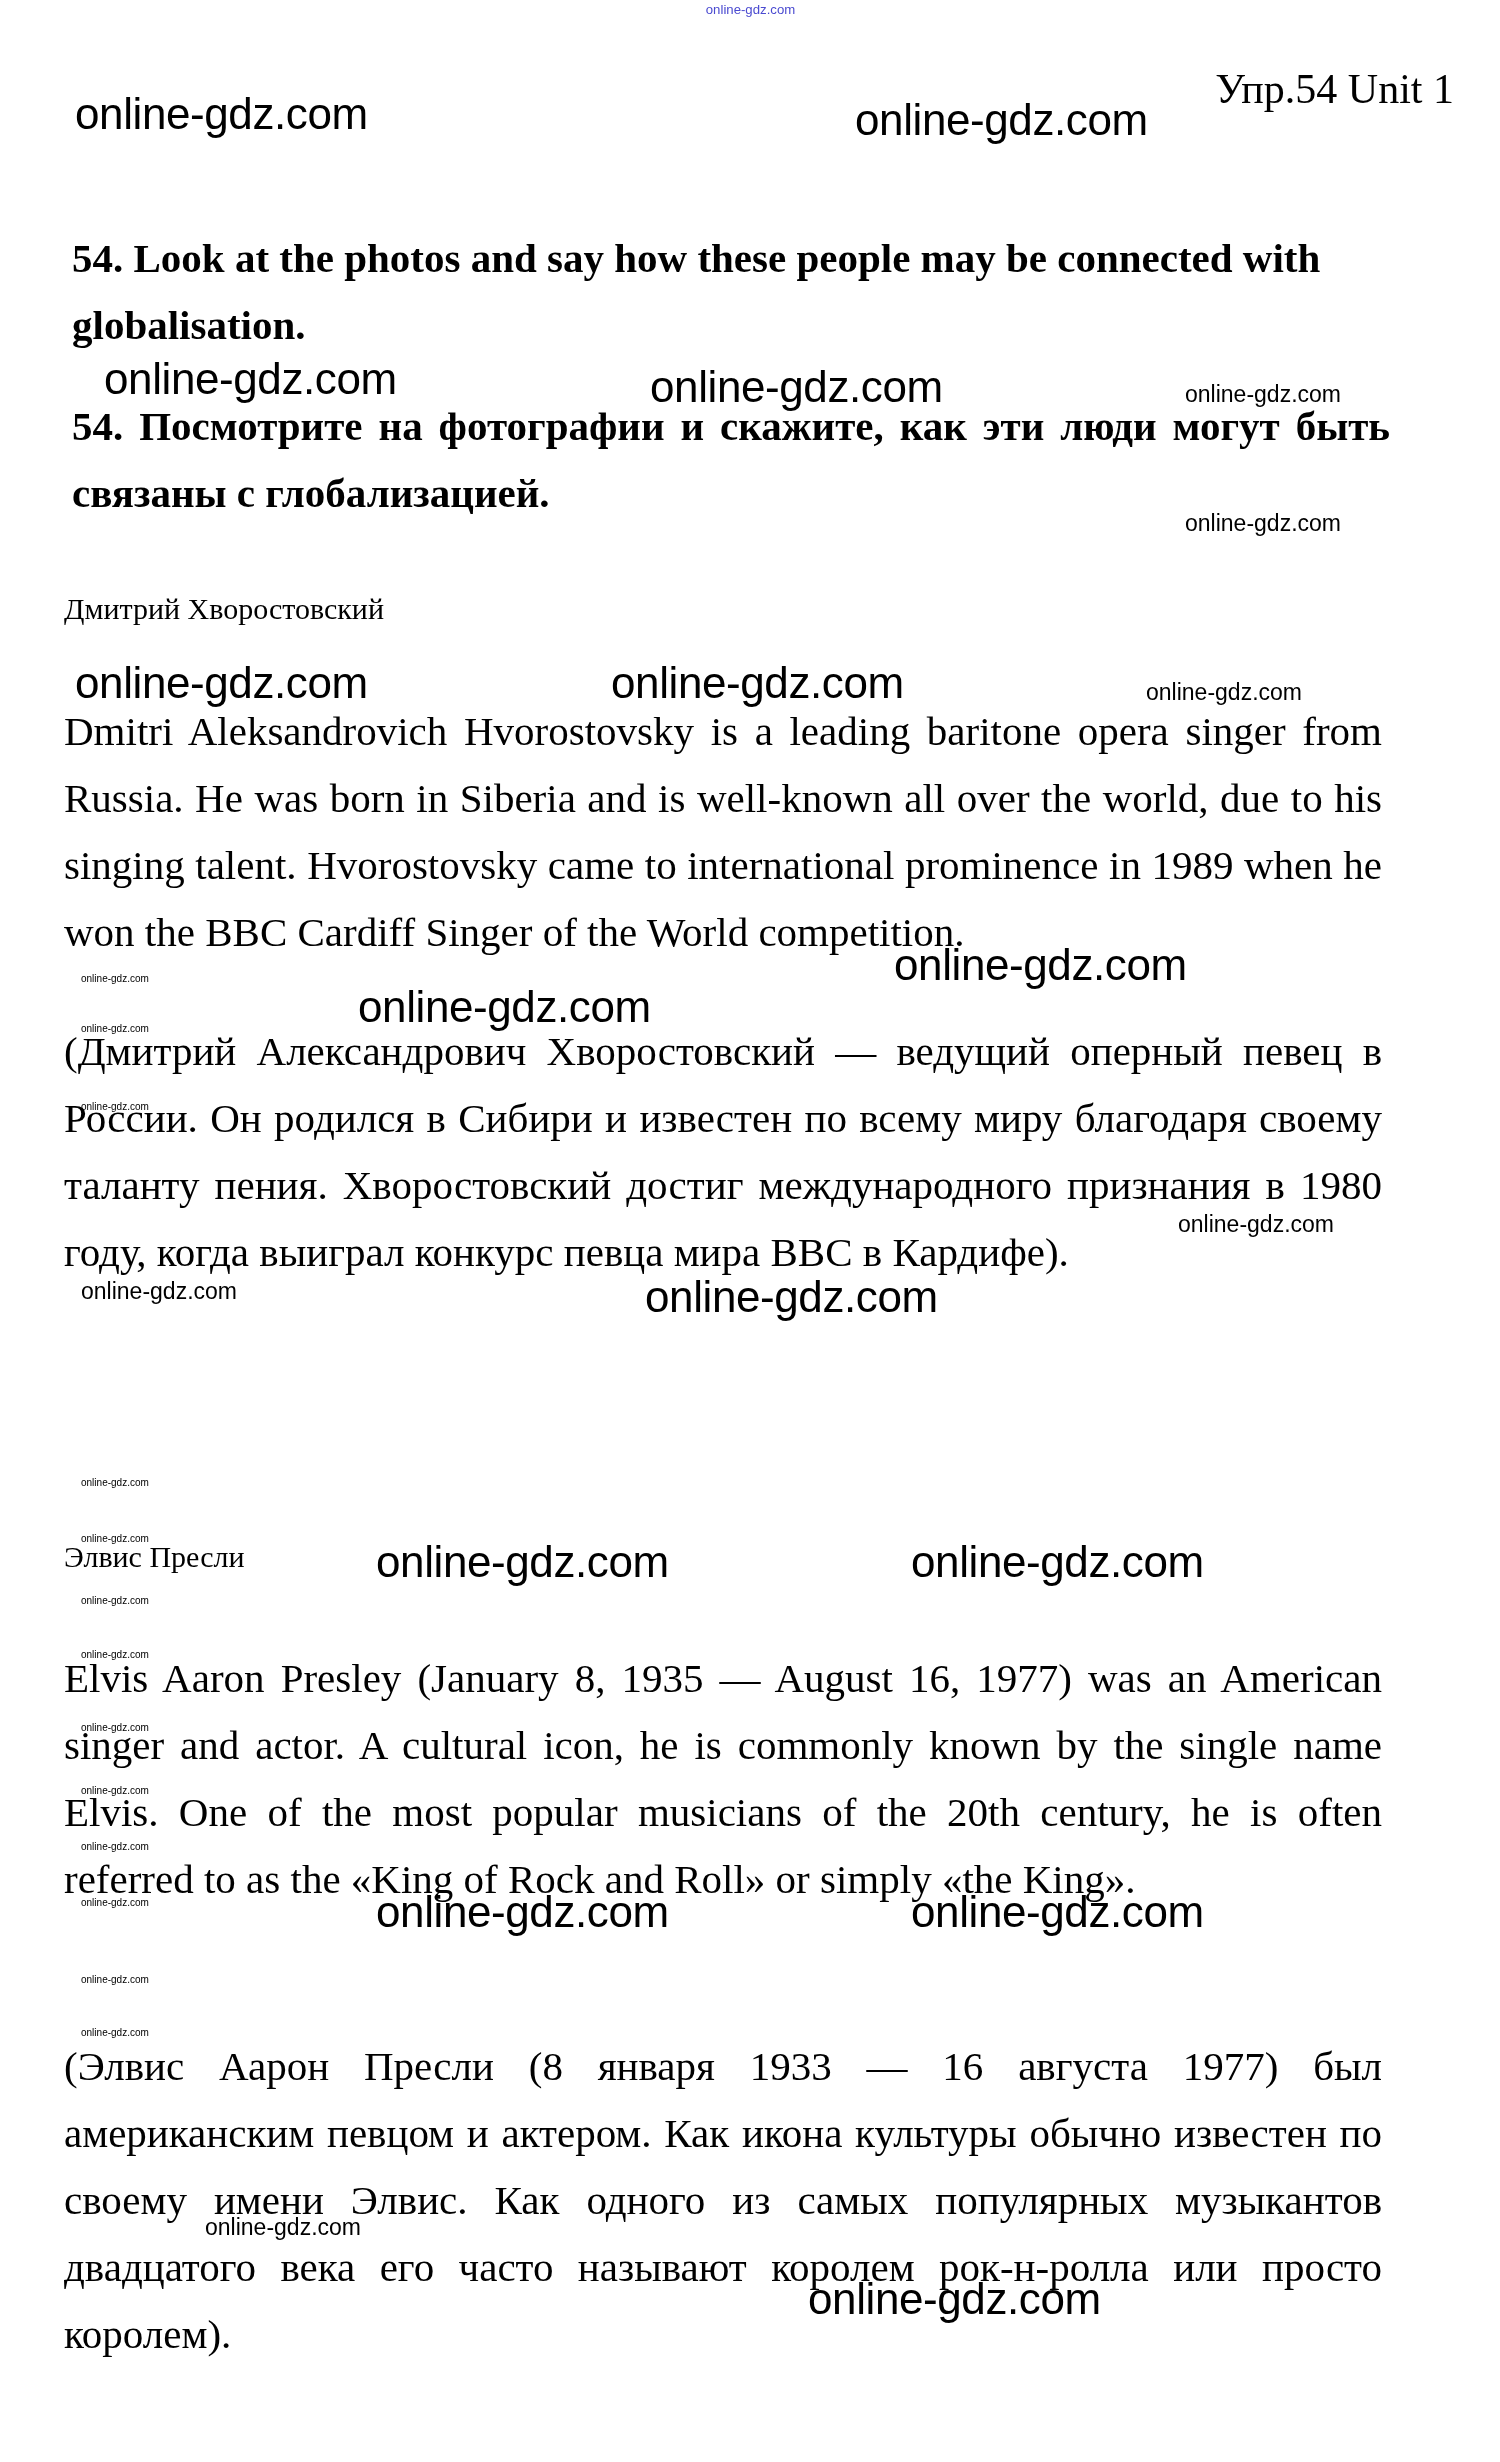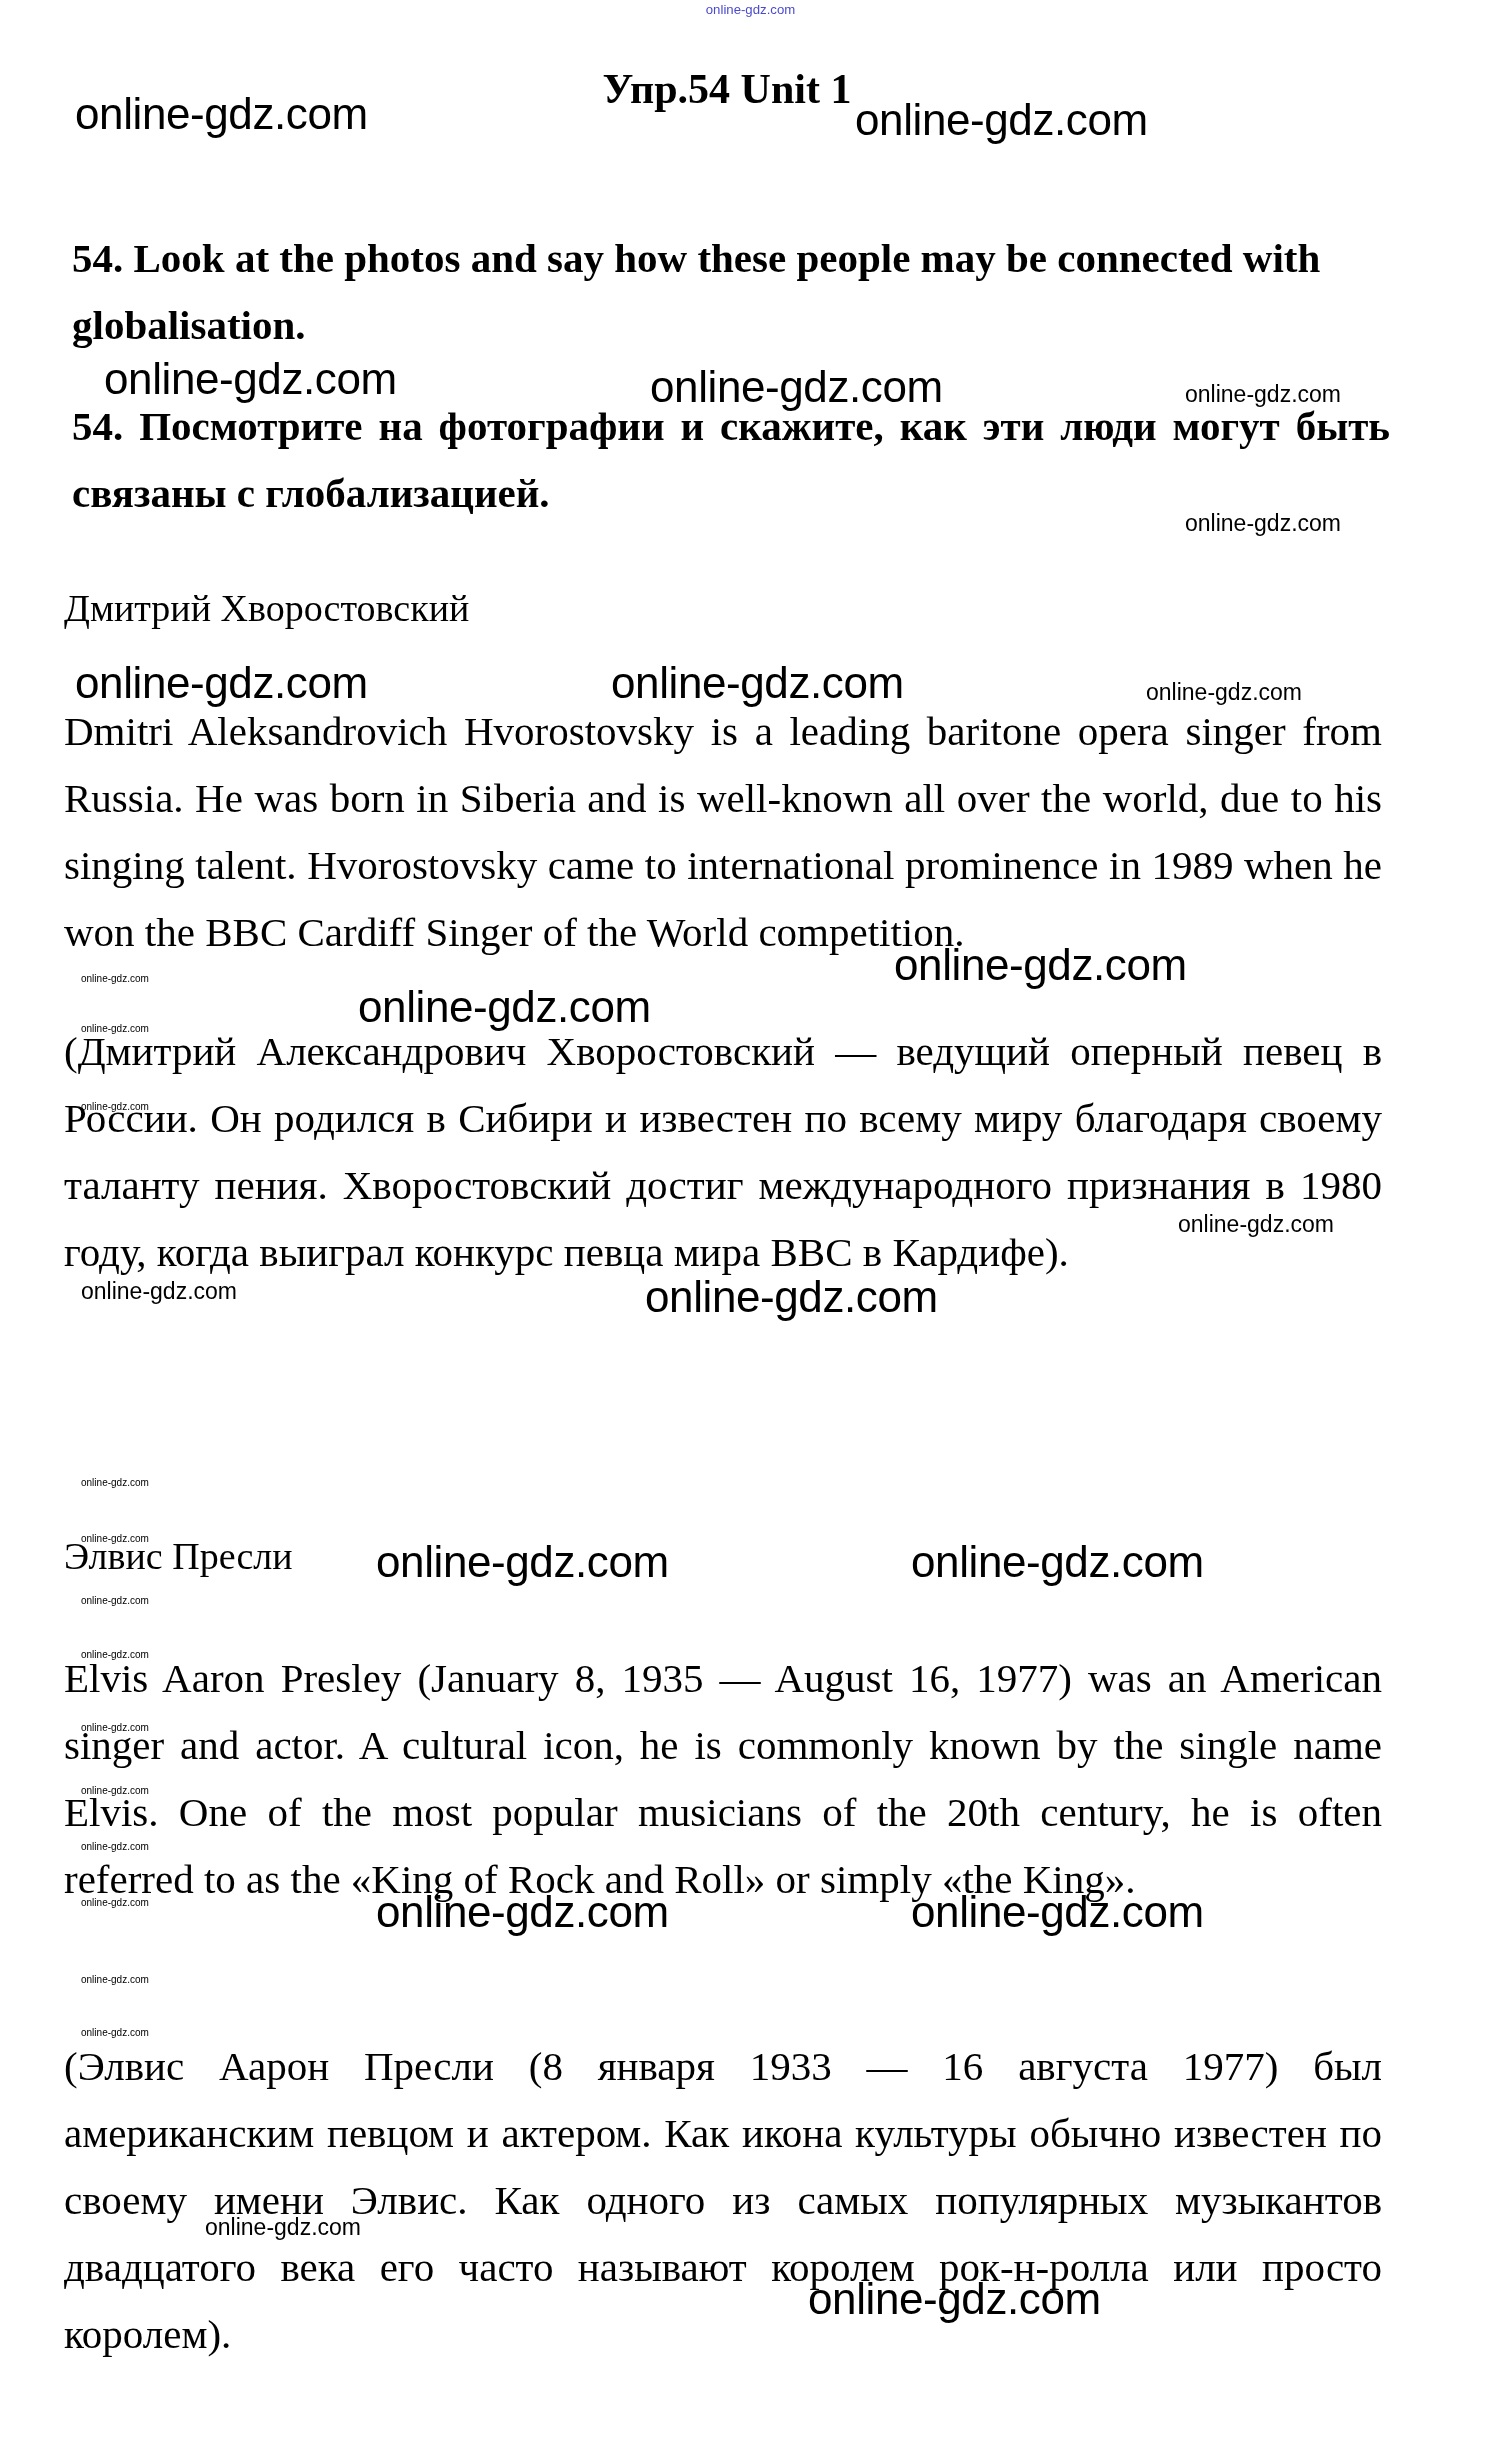--- a/index.html
+++ b/index.html
@@ -2,27 +2,27 @@
 <html style="font-size:12.4px"><head>
 <meta charset="utf-8">
 <style>
   html, body { margin: 0; padding: 0; background: #ffffff; }
   body { width: 1501px; height: 2462px; position: relative; overflow: hidden; color: #000; }
   .serif { font-family: "Liberation Serif", "DejaVu Serif", serif; }
   .sans { font-family: Liberation Sans, sans-serif; }
   .abs { position: absolute; white-space: nowrap; }
 
   .top-mark { left: 0; width: 1501px; top: 1.6px; text-align: center; font-size: 13.2px; color: #4a4ad0; }
-  .title { left: 0; width: 1501px; top: 65px; text-align: center; font-size: 42px; font-weight: bold; padding-right: 47px; box-sizing: border-box; }
+  .title { left: 0; width: 1501px; top: 65px; text-align: right; font-size: 42px; font-weight: normal; padding-right: 47px; box-sizing: border-box; }
 
   .task { left: 72px; width: 1318px; font-size: 41px; font-weight: bold; line-height: 67px; white-space: normal; }
   .task-en { top: 225px; }
   .task-ru { top: 393px; text-align: justify; }
 
-  .heading { left: 64px; font-size: 38px; line-height: 47px; }
+  .heading { left: 64px; font-size: 30px; line-height: 47px; }
   .para { left: 64px; width: 1318px; font-size: 41px; line-height: 67px; white-space: normal; text-align: justify; }
 
   .wm-big { font-size: 44px; color: #000; letter-spacing: -0.4px; }
   .wm-mid { font-size: 23px; color: #000; }
   .wm-small { font-size: 10px; color: #000; }
 </style>
 </head>
 <body>
 
 <div class="abs sans top-mark">online-gdz.com</div>

